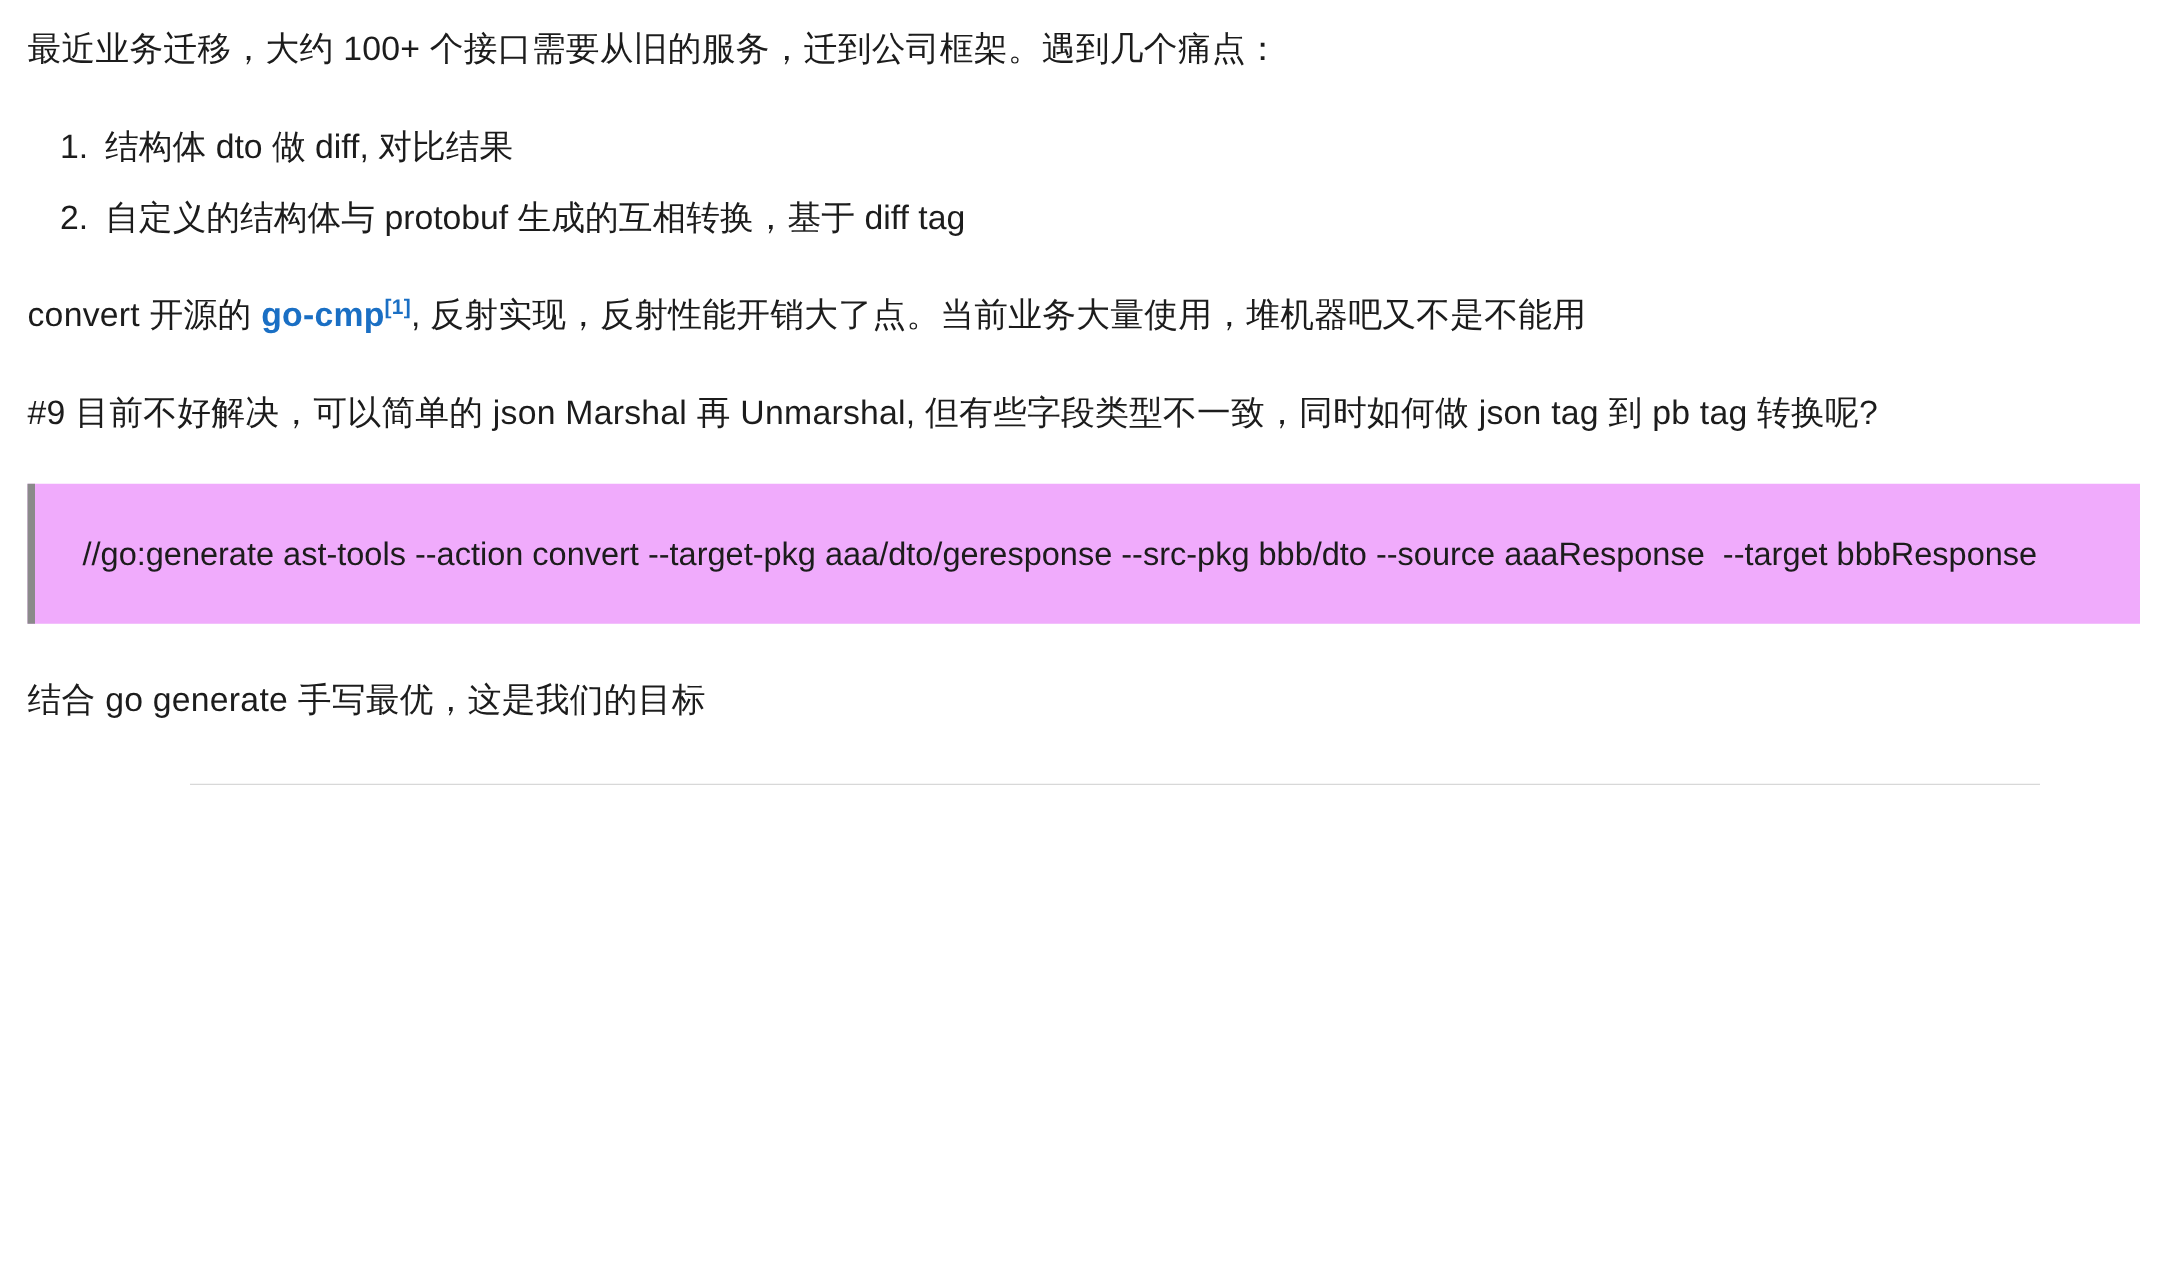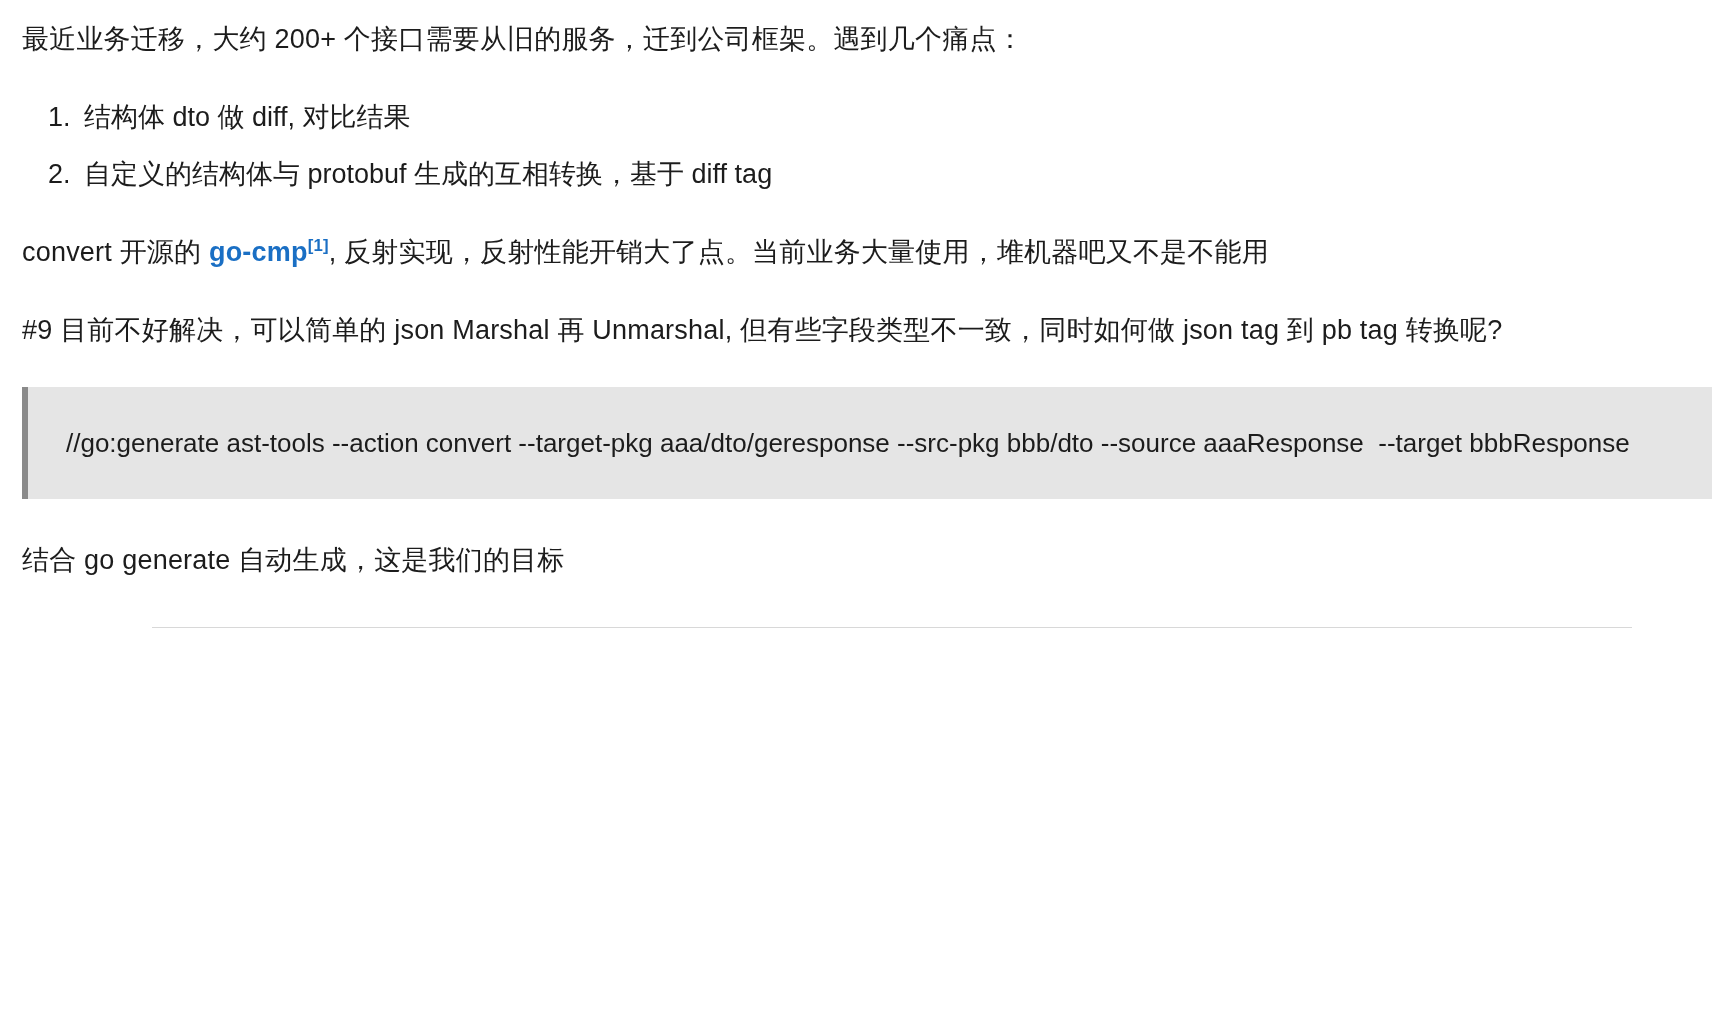--- a/index.html
+++ b/index.html
@@ -47,21 +47,21 @@
   }
   sup.ref-sup {
     color: #1a6fc4;
     font-weight: bold;
     font-size: 0.62em;
     vertical-align: super;
     line-height: 0;
   }
   .codeblock {
     position: relative;
-    background: #e5e5e5;
+    background: #f0abfc;
     border-left: 6px solid #8a8a8a;
     margin: 0 0 40px 0;
     padding: 34px 34px 34px 38px;
     box-sizing: border-box;
     width: 1690px;
   }
   .codeblock .code-text {
     font-family: "Liberation Sans", "DejaVu Sans", sans-serif;
     font-size: 26px;
     line-height: 1.72;
@@ -77,34 +77,34 @@
     border-top: 1px solid #d8d8d8;
     width: 1480px;
     height: 1px;
   }
 </style>
 </head>
 <body>
 
 <div class="page">
 
-  <p class="para">最近业务迁移，大约 200+ 个接口需要从旧的服务，迁到公司框架。遇到几个痛点：</p>
+  <p class="para">最近业务迁移，大约 100+ 个接口需要从旧的服务，迁到公司框架。遇到几个痛点：</p>
 
   <ol class="steps">
     <li>结构体 dto 做 diff, 对比结果</li>
     <li>自定义的结构体与 protobuf 生成的互相转换，基于 diff tag</li>
   </ol>
 
 
   <p class="para"><span>convert 开源的 </span><a class="ref-link" href="#">go-cmp</a><sup class="ref-sup">[1]</sup><span>, 反射实现，反射性能开销大了点。当前业务大量使用，堆机器吧又不是不能用</span></p>
 
   <p class="para">#9 目前不好解决，可以简单的 json Marshal 再 Unmarshal, 但有些字段类型不一致，同时如何做 json tag 到 pb tag 转换呢?</p>
 
 
   <div class="codeblock">
     <div class="code-text">//go:generate ast-tools --action convert --target-pkg aaa/dto/geresponse --src-pkg bbb/dto --source aaaResponse  --target bbbResponse</div>
   </div>
 
-  <p class="para bottom-line">结合 go generate 自动生成，这是我们的目标</p>
+  <p class="para bottom-line">结合 go generate 手写最优，这是我们的目标</p>
 
   <div class="footer-rule"></div>
 
 </div>
 
 </body></html>

